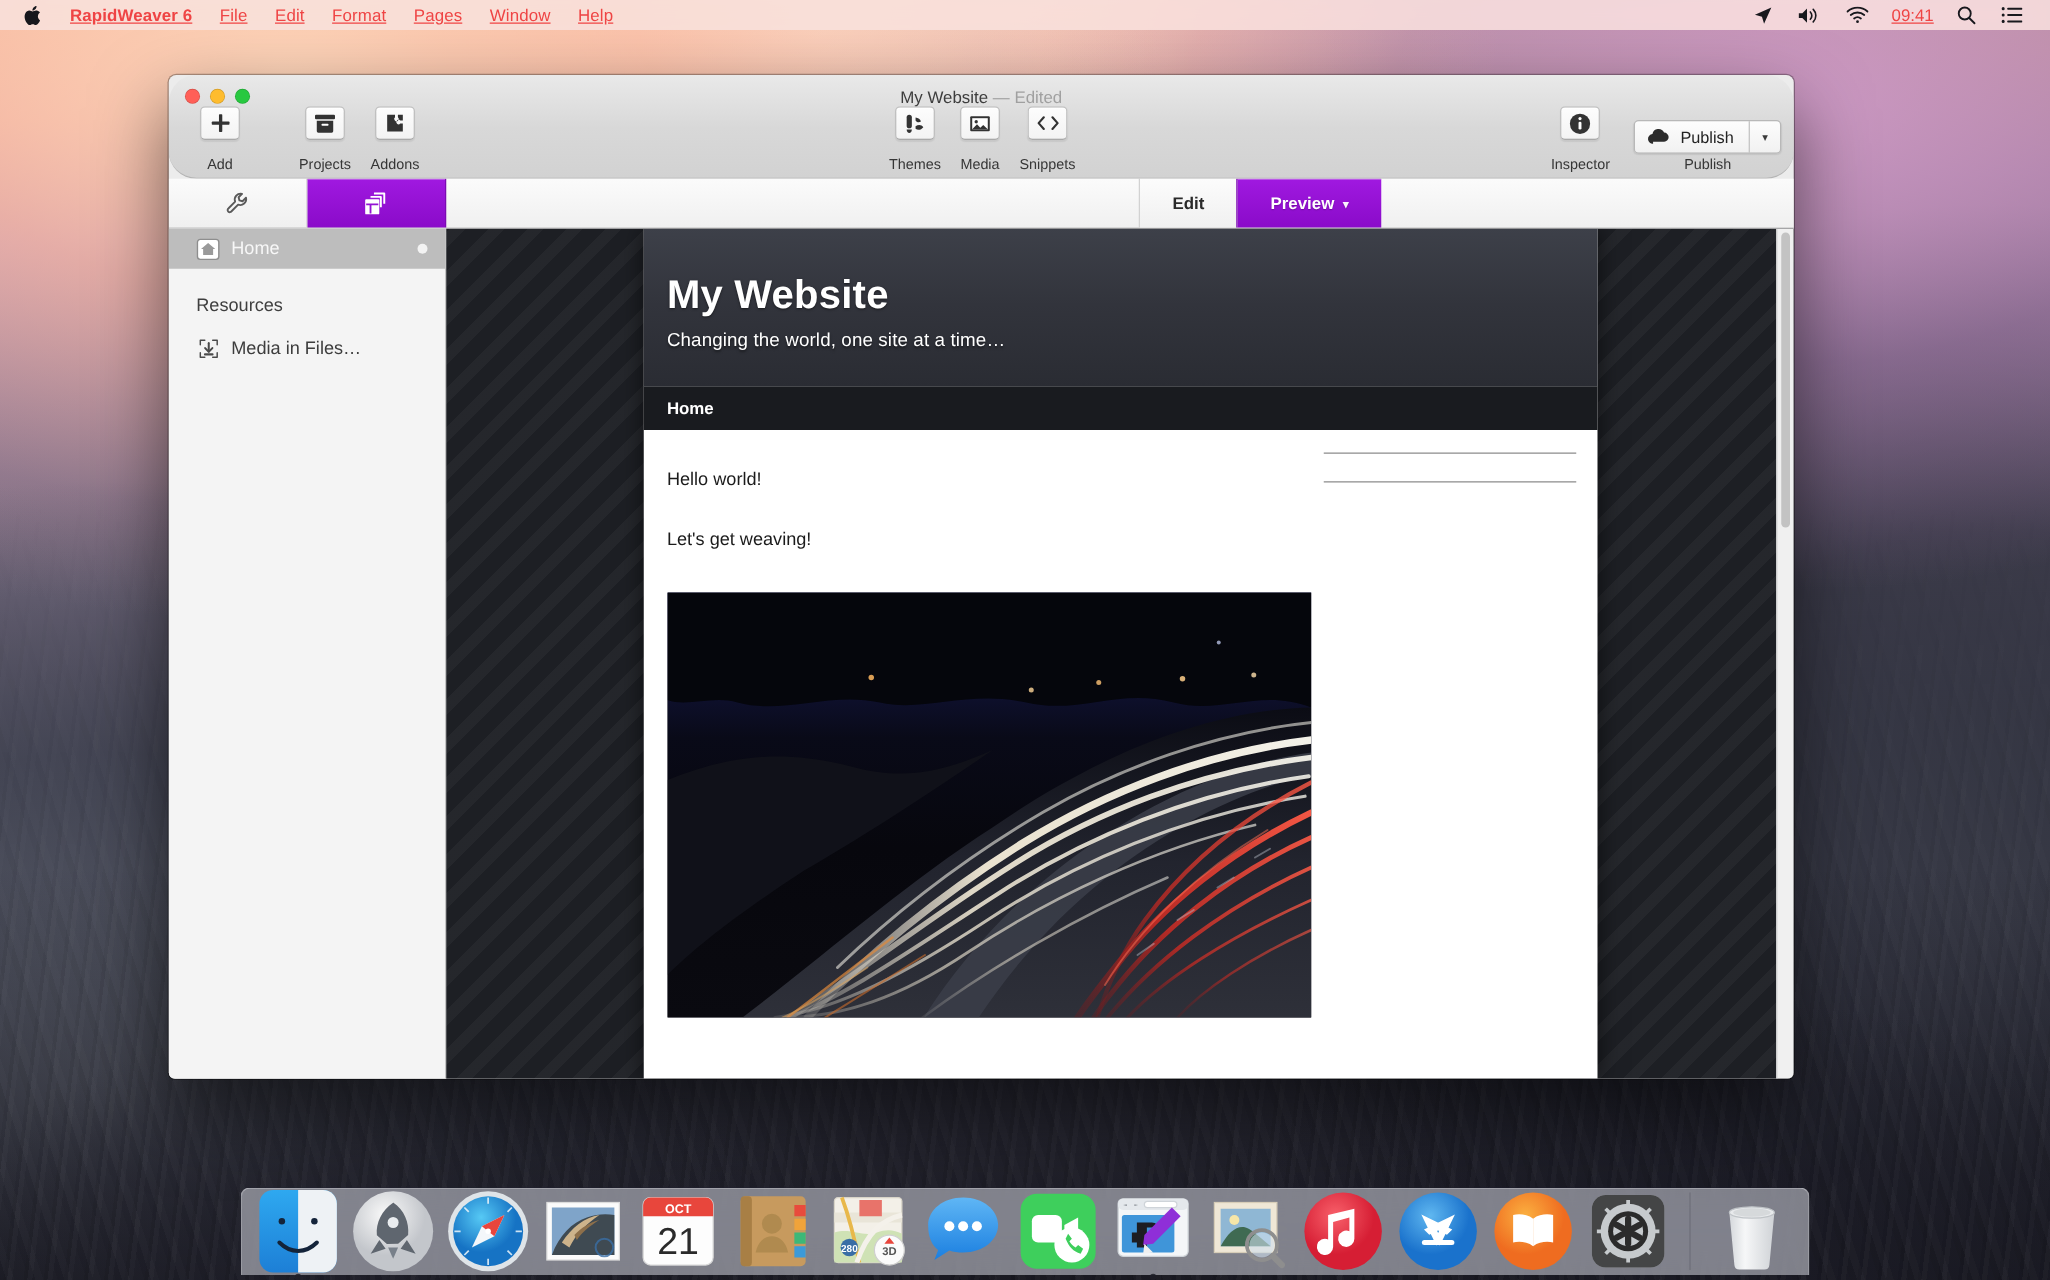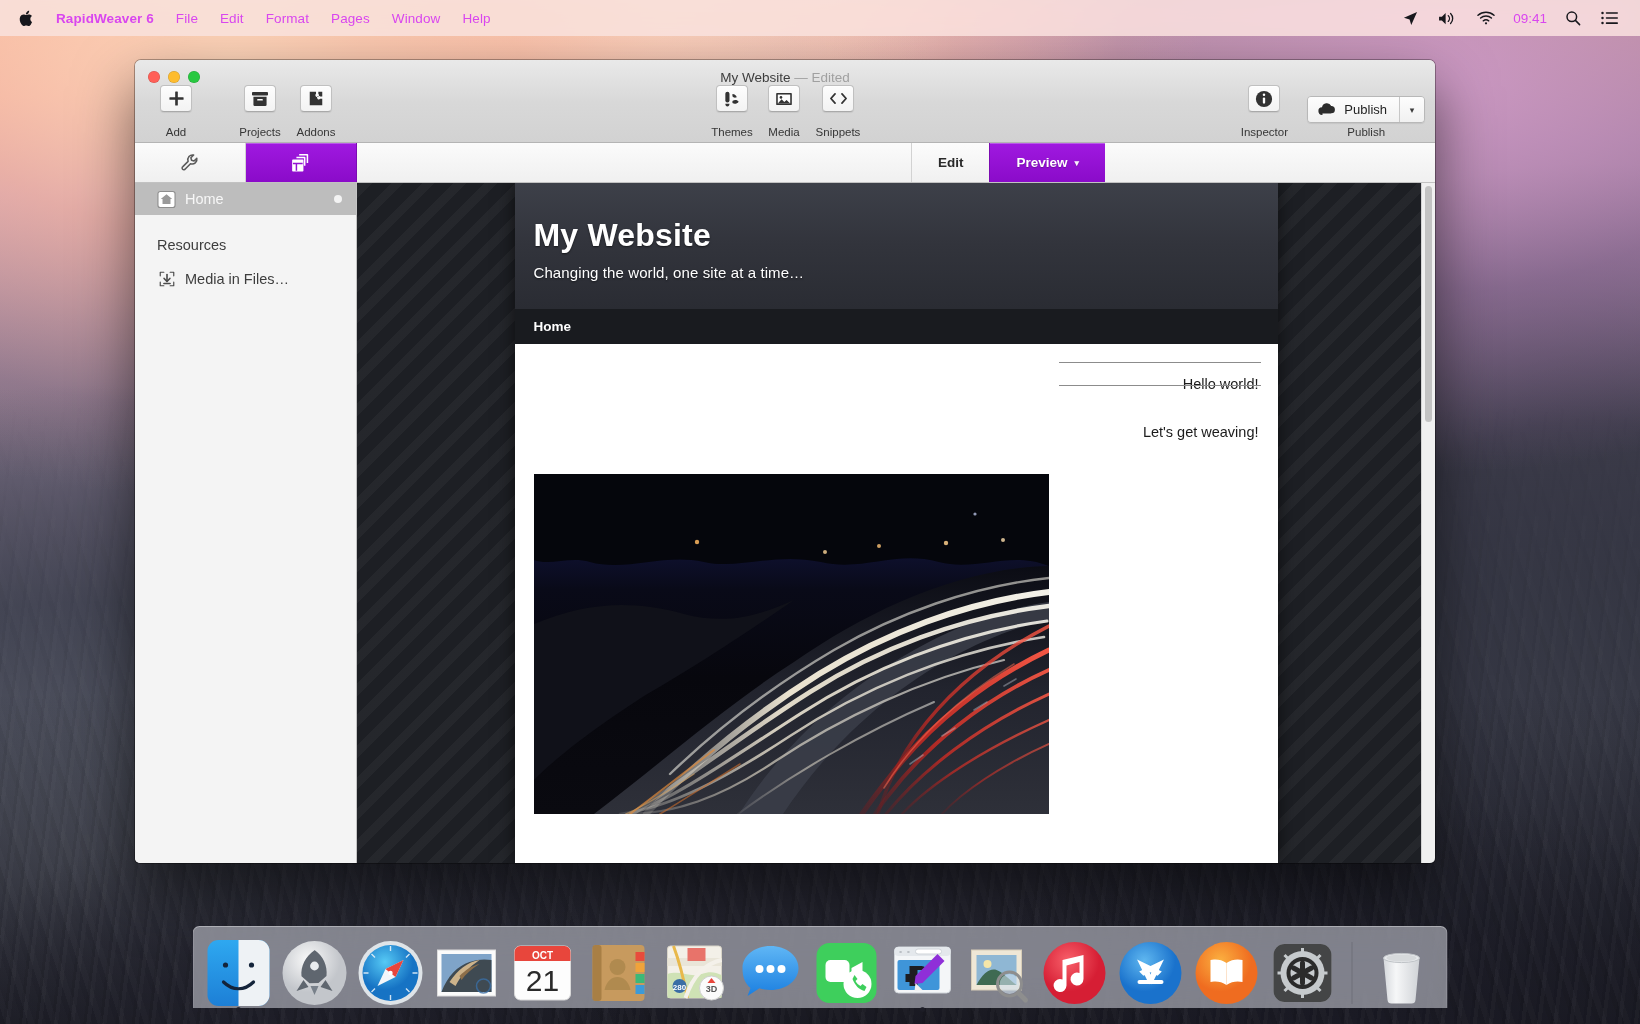--- a/index.html
+++ b/index.html
@@ -42,27 +42,28 @@
     position:absolute; left:0; right:0; bottom:0; height:330px;
     background:
       radial-gradient(ellipse 520px 300px at 18% 100%, rgba(30,30,40,0.85) 0%, rgba(0,0,0,0) 70%),
       radial-gradient(ellipse 640px 320px at 84% 100%, rgba(26,26,36,0.9) 0%, rgba(0,0,0,0) 70%),
       linear-gradient(to top, rgba(22,22,30,0.85), rgba(0,0,0,0));
     pointer-events:none;
   }
 
   
   #menubar {
-    position:absolute; top:0; left:0; right:0; height:36px;
+    position:absolute; top:0; left:0; right:0; height:24px;
     background:rgba(248,226,222,0.86);
     backdrop-filter:saturate(160%) blur(14px);
     display:flex; align-items:center;
-    font-size:13.5px; color:#d946ef;
+    font-size:13.5px; color:#ef4444;
     z-index:50;
     box-shadow:0 0 0 0 rgba(0,0,0,0);
+    text-decoration:underline;
   }
   .mb-left { display:flex; align-items:center; height:100%; }
   .mb-item {
     padding:0 11px; height:100%; display:flex; align-items:center;
     white-space:nowrap; letter-spacing:0.1px;
   }
   .mb-apple { padding:0 12px 0 18px; font-size:16px; line-height:1; }
   .mb-app { font-weight:bold; }
   .mb-spacer { flex:1; }
   .mb-right { display:flex; align-items:center; height:100%; padding-right:12px; }
@@ -79,20 +80,21 @@
     overflow:hidden;
     z-index:20;
     display:flex; flex-direction:column;
   }
 
   
   #toolbar {
     height:83px; flex:0 0 83px; position:relative;
     background:linear-gradient(to bottom,#e9e9e9 0%,#d8d8d8 52%,#d2d2d2 100%);
     border-bottom:1px solid #b4b4b4;
+    border-radius:22px;
   }
   .traffic { position:absolute; left:13px; top:11px; display:flex; gap:8px; }
   .tl { width:12px; height:12px; border-radius:50%; }
   .tl.red    { background:#ff5f57; box-shadow:inset 0 0 0 .5px rgba(0,0,0,.18); }
   .tl.yellow { background:#febc2e; box-shadow:inset 0 0 0 .5px rgba(0,0,0,.18); }
   .tl.green  { background:#28c840; box-shadow:inset 0 0 0 .5px rgba(0,0,0,.18); }
 
   .win-title {
     position:absolute; top:10px; left:0; right:0; text-align:center;
     font-size:13.5px; color:#3d3d3d;
@@ -208,21 +210,21 @@
   }
   .site-title { font-size:32px; font-weight:bold; letter-spacing:.2px; line-height:1.05;
     text-shadow:0 1px 2px rgba(0,0,0,.55); }
   .site-slogan { margin-top:11px; font-size:15px; font-weight:normal; letter-spacing:.1px;
     text-shadow:0 1px 2px rgba(0,0,0,.5); }
   .site-nav {
     height:35px; background:#191b1f; color:#fff;
     display:flex; align-items:center; padding-left:19px;
     font-size:13.5px; font-weight:bold;
   }
-  .site-content { padding:30px 19px 0 19px; position:relative; min-height:100px; color:#1b1b1b;text-align:right; }
+  .site-content { padding:30px 19px 0 19px; position:relative; min-height:100px; color:#1b1b1b; }
   .sc-line { font-size:14.5px; line-height:1.5; }
   .sc-gap { height:26px; }
   .sidebar-rules { position:absolute; right:17px; top:18px; width:202px; }
   .sidebar-rules hr { border:none; border-top:1px solid #8c8c8c; margin:0 0 22px 0; }
   .content-photo {
     margin:30px 0 0 0; width:515px; height:340px; border:0;
     position:relative; overflow:hidden; background:#0a0a14;
   }
   .photo-sky { position:absolute; inset:0;
     background:linear-gradient(to bottom,#1a1d52 0%,#131642 14%,#090a18 34%,#07070d 60%,#0a0a10 100%); }
@@ -232,21 +234,21 @@
   #vscroll {
     position:absolute; right:0; top:0; bottom:0; width:14px;
     background:#f0f0f0; border-left:1px solid #d3d3d3;
   }
   #vthumb { position:absolute; left:3px; right:3px; top:3px; height:236px;
     border-radius:4px; background:#c3c3c3; }
 
   
   #dock {
     position:absolute; left:50%; transform:translateX(-50%);
-    bottom:16px; height:82px;
+    bottom:4px; height:70px;
     padding:6px 10px 0 10px;
     display:flex; align-items:flex-end; gap:6px;
     background:rgba(190,192,200,0.62);
     backdrop-filter:blur(16px) saturate(160%);
     border-top:1px solid rgba(255,255,255,0.35);
     border-left:1px solid rgba(255,255,255,0.22);
     border-right:1px solid rgba(255,255,255,0.22);
     border-radius:7px 7px 0 0;
     z-index:60;
     text-align:center;

